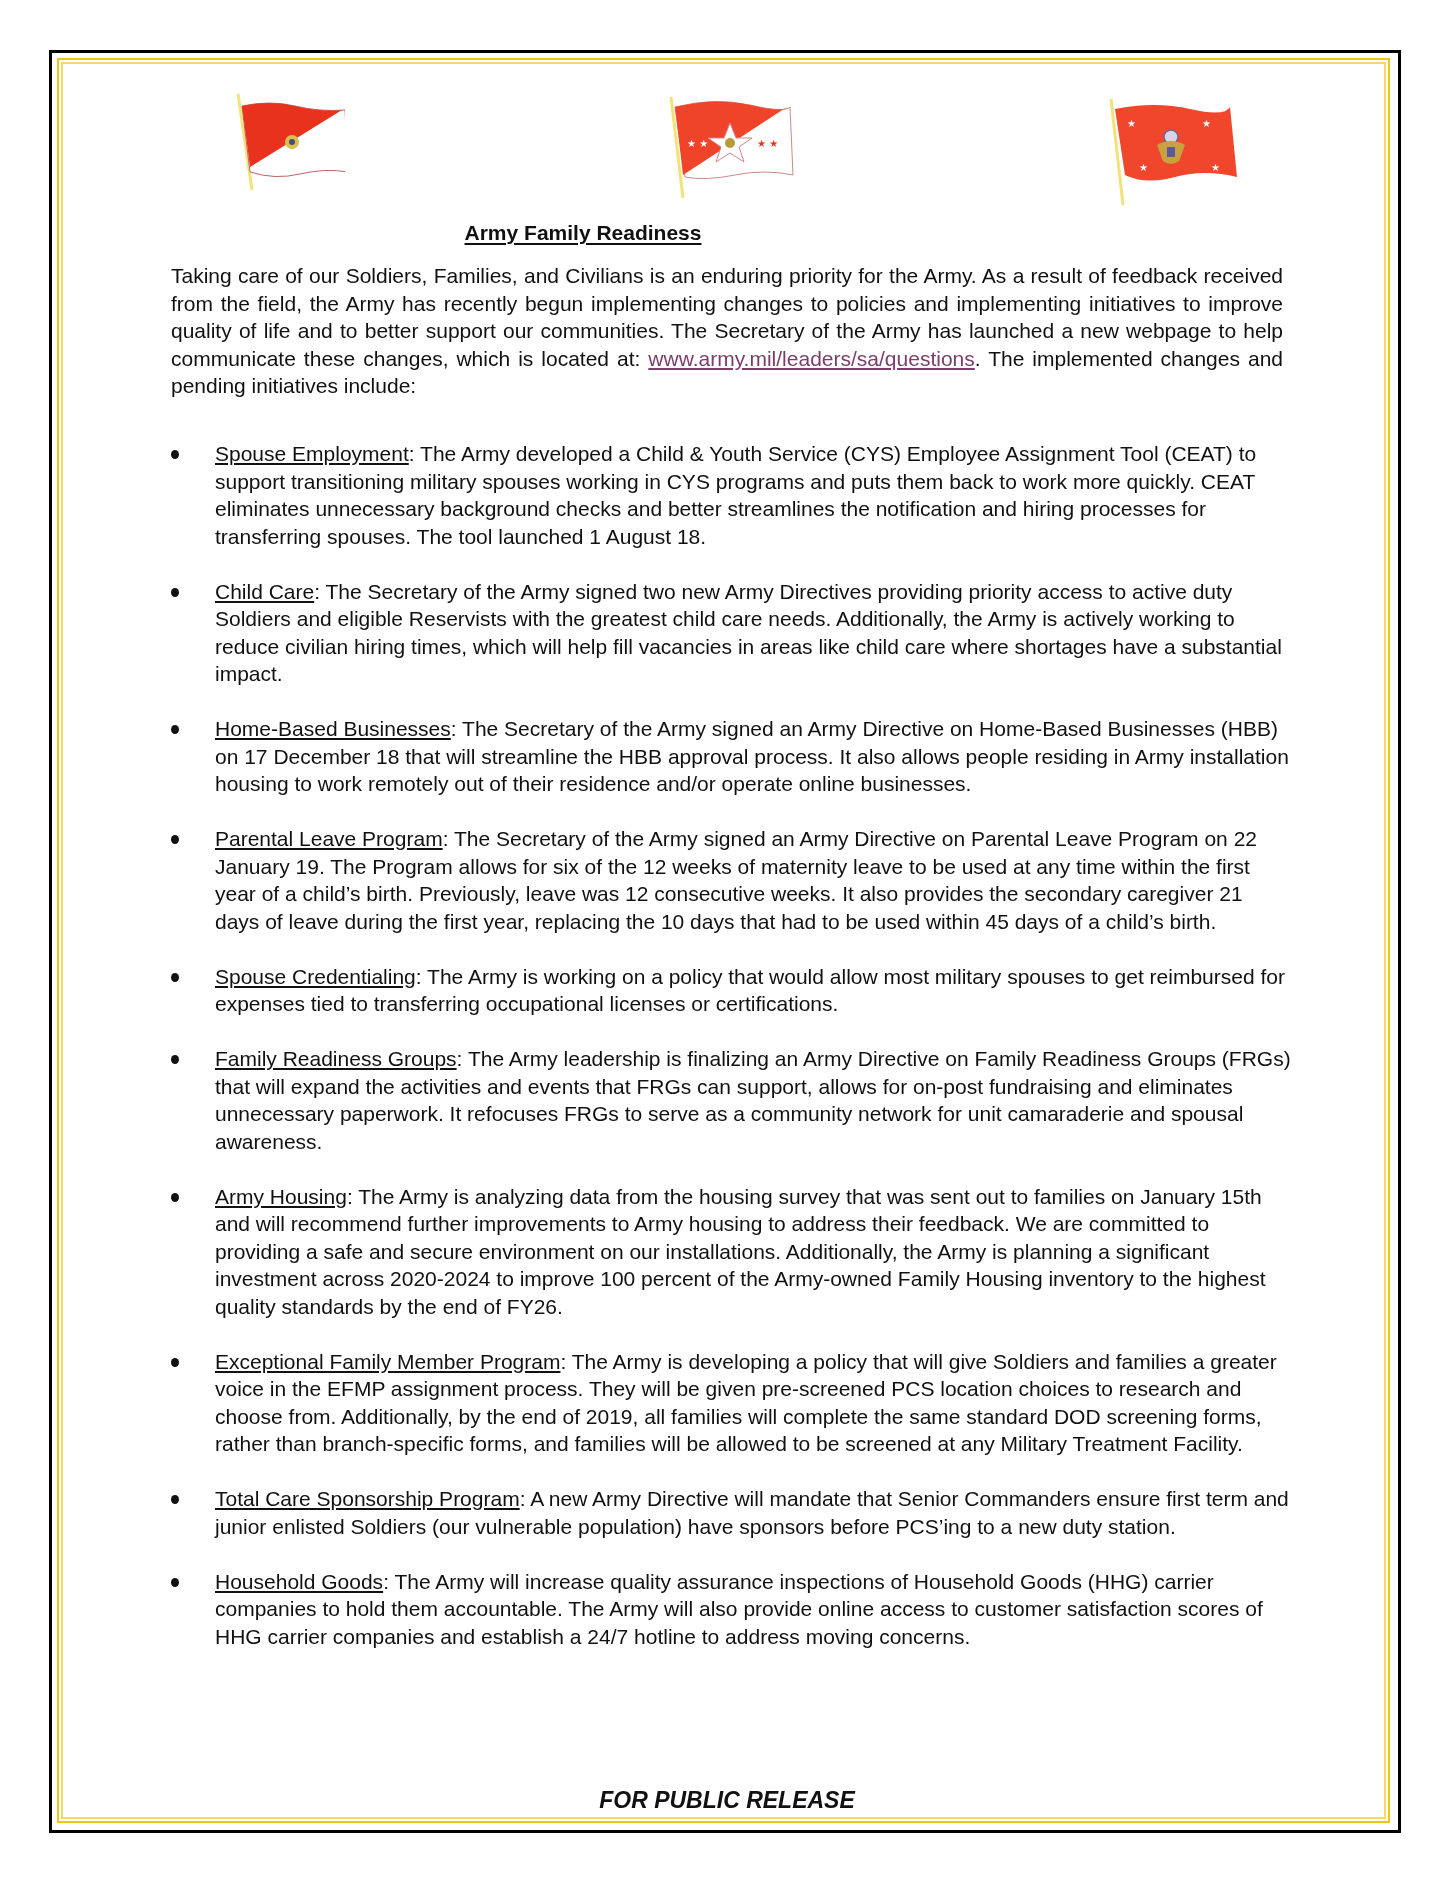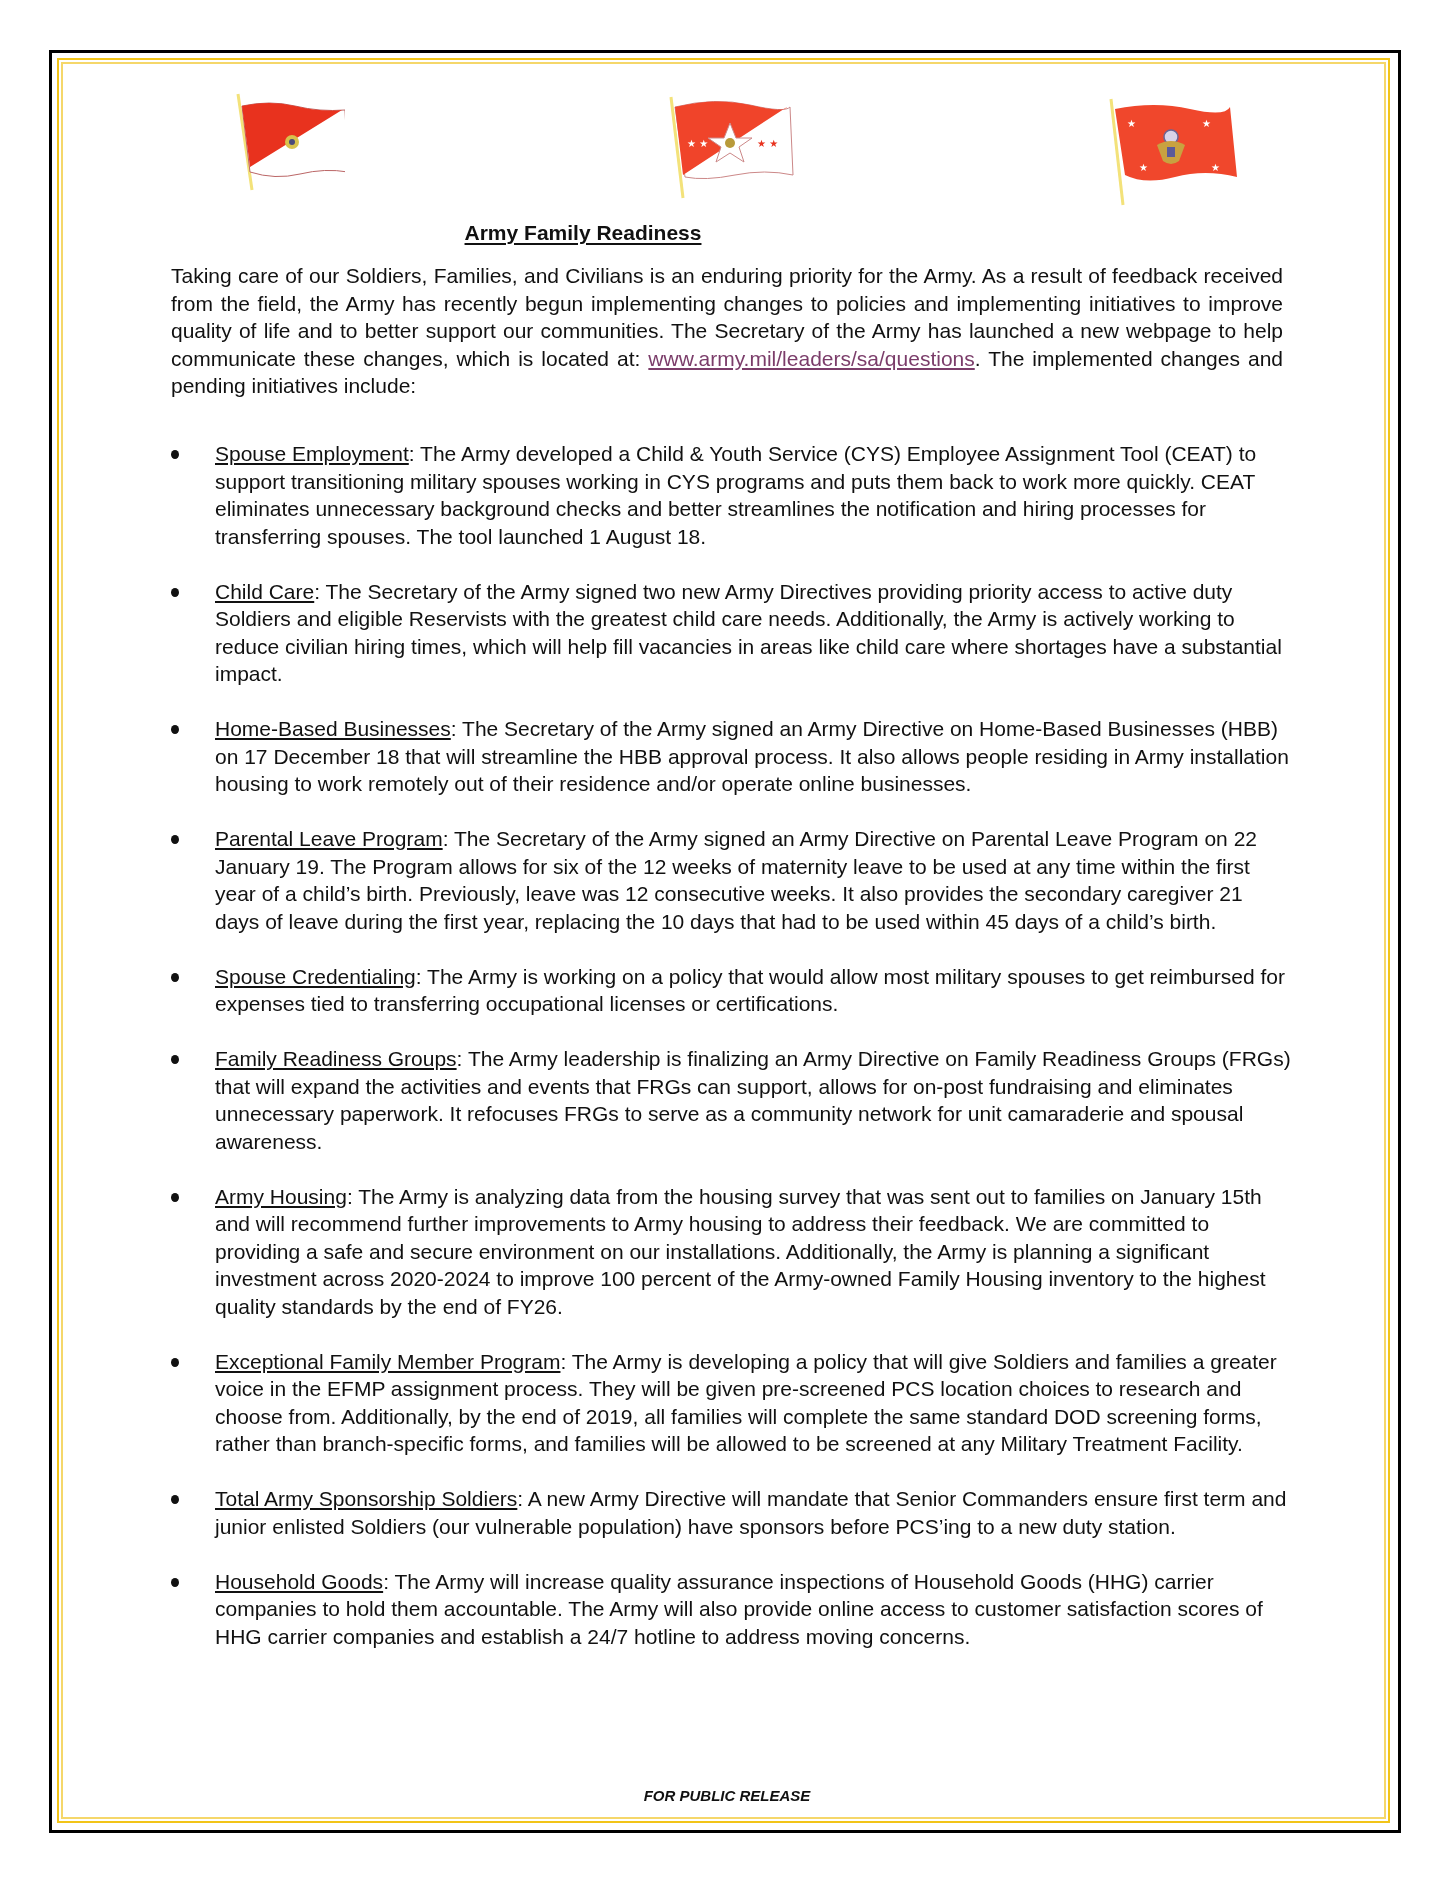--- a/index.html
+++ b/index.html
@@ -22,21 +22,21 @@
            font-size: 21px; line-height: 27.5px; text-align: justify; margin: 0; }
   .intro a { color: #7b3d6a; text-decoration: underline; }
 
   .bullets { position: absolute; left: 171px; top: 440px; width: 1120px; margin: 0; padding: 0; list-style: none; }
   .bullet-item { position: relative; padding-left: 44px; font-size: 21px; line-height: 27.5px;
                  margin-bottom: 27.5px; }
   .bullet-dot { position: absolute; left: 0; top: 10px; width: 8px; height: 9px; background: #111; border-radius: 50%; }
   .bullet-label { text-decoration: underline; }
 
   .footer { position: absolute; left: 0; width: 1454px; top: 1787px; text-align: center;
-            font-weight: bold; font-style: italic; font-size: 15px; }
+            font-weight: bold; font-style: italic; font-size: 23px; }
 </style>
 </head>
 <body>
 
 <div class="outer-frame"></div>
 <div class="inner-frame"></div>
 
 <div class="flag flag-left">
   <svg width="115" height="100" viewBox="0 0 115 100">
     <line x1="8" y1="2" x2="22" y2="98" stroke="#f3e27a" stroke-width="3"></line>
@@ -79,17 +79,17 @@
 
 <ul class="bullets">
   <li class="bullet-item"><span class="bullet-dot"></span><span class="bullet-label">Spouse Employment</span><span>: The Army developed a Child &amp; Youth Service (CYS) Employee Assignment Tool (CEAT) to support transitioning military spouses working in CYS programs and puts them back to work more quickly. CEAT eliminates unnecessary background checks and better streamlines the notification and hiring processes for transferring spouses. The tool launched 1 August 18.</span></li>
   <li class="bullet-item"><span class="bullet-dot"></span><span class="bullet-label">Child Care</span><span>: The Secretary of the Army signed two new Army Directives providing priority access to active duty Soldiers and eligible Reservists with the greatest child care needs. Additionally, the Army is actively working to reduce civilian hiring times, which will help fill vacancies in areas like child care where shortages have a substantial impact.</span></li>
   <li class="bullet-item"><span class="bullet-dot"></span><span class="bullet-label">Home-Based Businesses</span><span>: The Secretary of the Army signed an Army Directive on Home-Based Businesses (HBB) on 17 December 18 that will streamline the HBB approval process. It also allows people residing in Army installation housing to work remotely out of their residence and/or operate online businesses.</span></li>
   <li class="bullet-item"><span class="bullet-dot"></span><span class="bullet-label">Parental Leave Program</span><span>: The Secretary of the Army signed an Army Directive on Parental Leave Program on 22 January 19. The Program allows for six of the 12 weeks of maternity leave to be used at any time within the first year of a child’s birth. Previously, leave was 12 consecutive weeks. It also provides the secondary caregiver 21 days of leave during the first year, replacing the 10 days that had to be used within 45 days of a child’s birth.</span></li>
   <li class="bullet-item"><span class="bullet-dot"></span><span class="bullet-label">Spouse Credentialing</span><span>: The Army is working on a policy that would allow most military spouses to get reimbursed for expenses tied to transferring occupational licenses or certifications.</span></li>
   <li class="bullet-item"><span class="bullet-dot"></span><span class="bullet-label">Family Readiness Groups</span><span>: The Army leadership is finalizing an Army Directive on Family Readiness Groups (FRGs) that will expand the activities and events that FRGs can support, allows for on-post fundraising and eliminates unnecessary paperwork. It refocuses FRGs to serve as a community network for unit camaraderie and spousal awareness.</span></li>
   <li class="bullet-item"><span class="bullet-dot"></span><span class="bullet-label">Army Housing</span><span>: The Army is analyzing data from the housing survey that was sent out to families on January 15th and will recommend further improvements to Army housing to address their feedback. We are committed to providing a safe and secure environment on our installations. Additionally, the Army is planning a significant investment across 2020-2024 to improve 100 percent of the Army-owned Family Housing inventory to the highest quality standards by the end of FY26.</span></li>
   <li class="bullet-item"><span class="bullet-dot"></span><span class="bullet-label">Exceptional Family Member Program</span><span>: The Army is developing a policy that will give Soldiers and families a greater voice in the EFMP assignment process. They will be given pre-screened PCS location choices to research and choose from. Additionally, by the end of 2019, all families will complete the same standard DOD screening forms, rather than branch-specific forms, and families will be allowed to be screened at any Military Treatment Facility.</span></li>
-  <li class="bullet-item"><span class="bullet-dot"></span><span class="bullet-label">Total Army Sponsorship Soldiers</span><span>: A new Army Directive will mandate that Senior Commanders ensure first term and junior enlisted Soldiers (our vulnerable population) have sponsors before PCS’ing to a new duty station.</span></li>
+  <li class="bullet-item"><span class="bullet-dot"></span><span class="bullet-label">Total Care Sponsorship Program</span><span>: A new Army Directive will mandate that Senior Commanders ensure first term and junior enlisted Soldiers (our vulnerable population) have sponsors before PCS’ing to a new duty station.</span></li>
   <li class="bullet-item"><span class="bullet-dot"></span><span class="bullet-label">Household Goods</span><span>: The Army will increase quality assurance inspections of Household Goods (HHG) carrier companies to hold them accountable. The Army will also provide online access to customer satisfaction scores of HHG carrier companies and establish a 24/7 hotline to address moving concerns.</span></li>
 </ul>
 
 <div class="footer">FOR PUBLIC RELEASE</div>
 
 </body></html>

